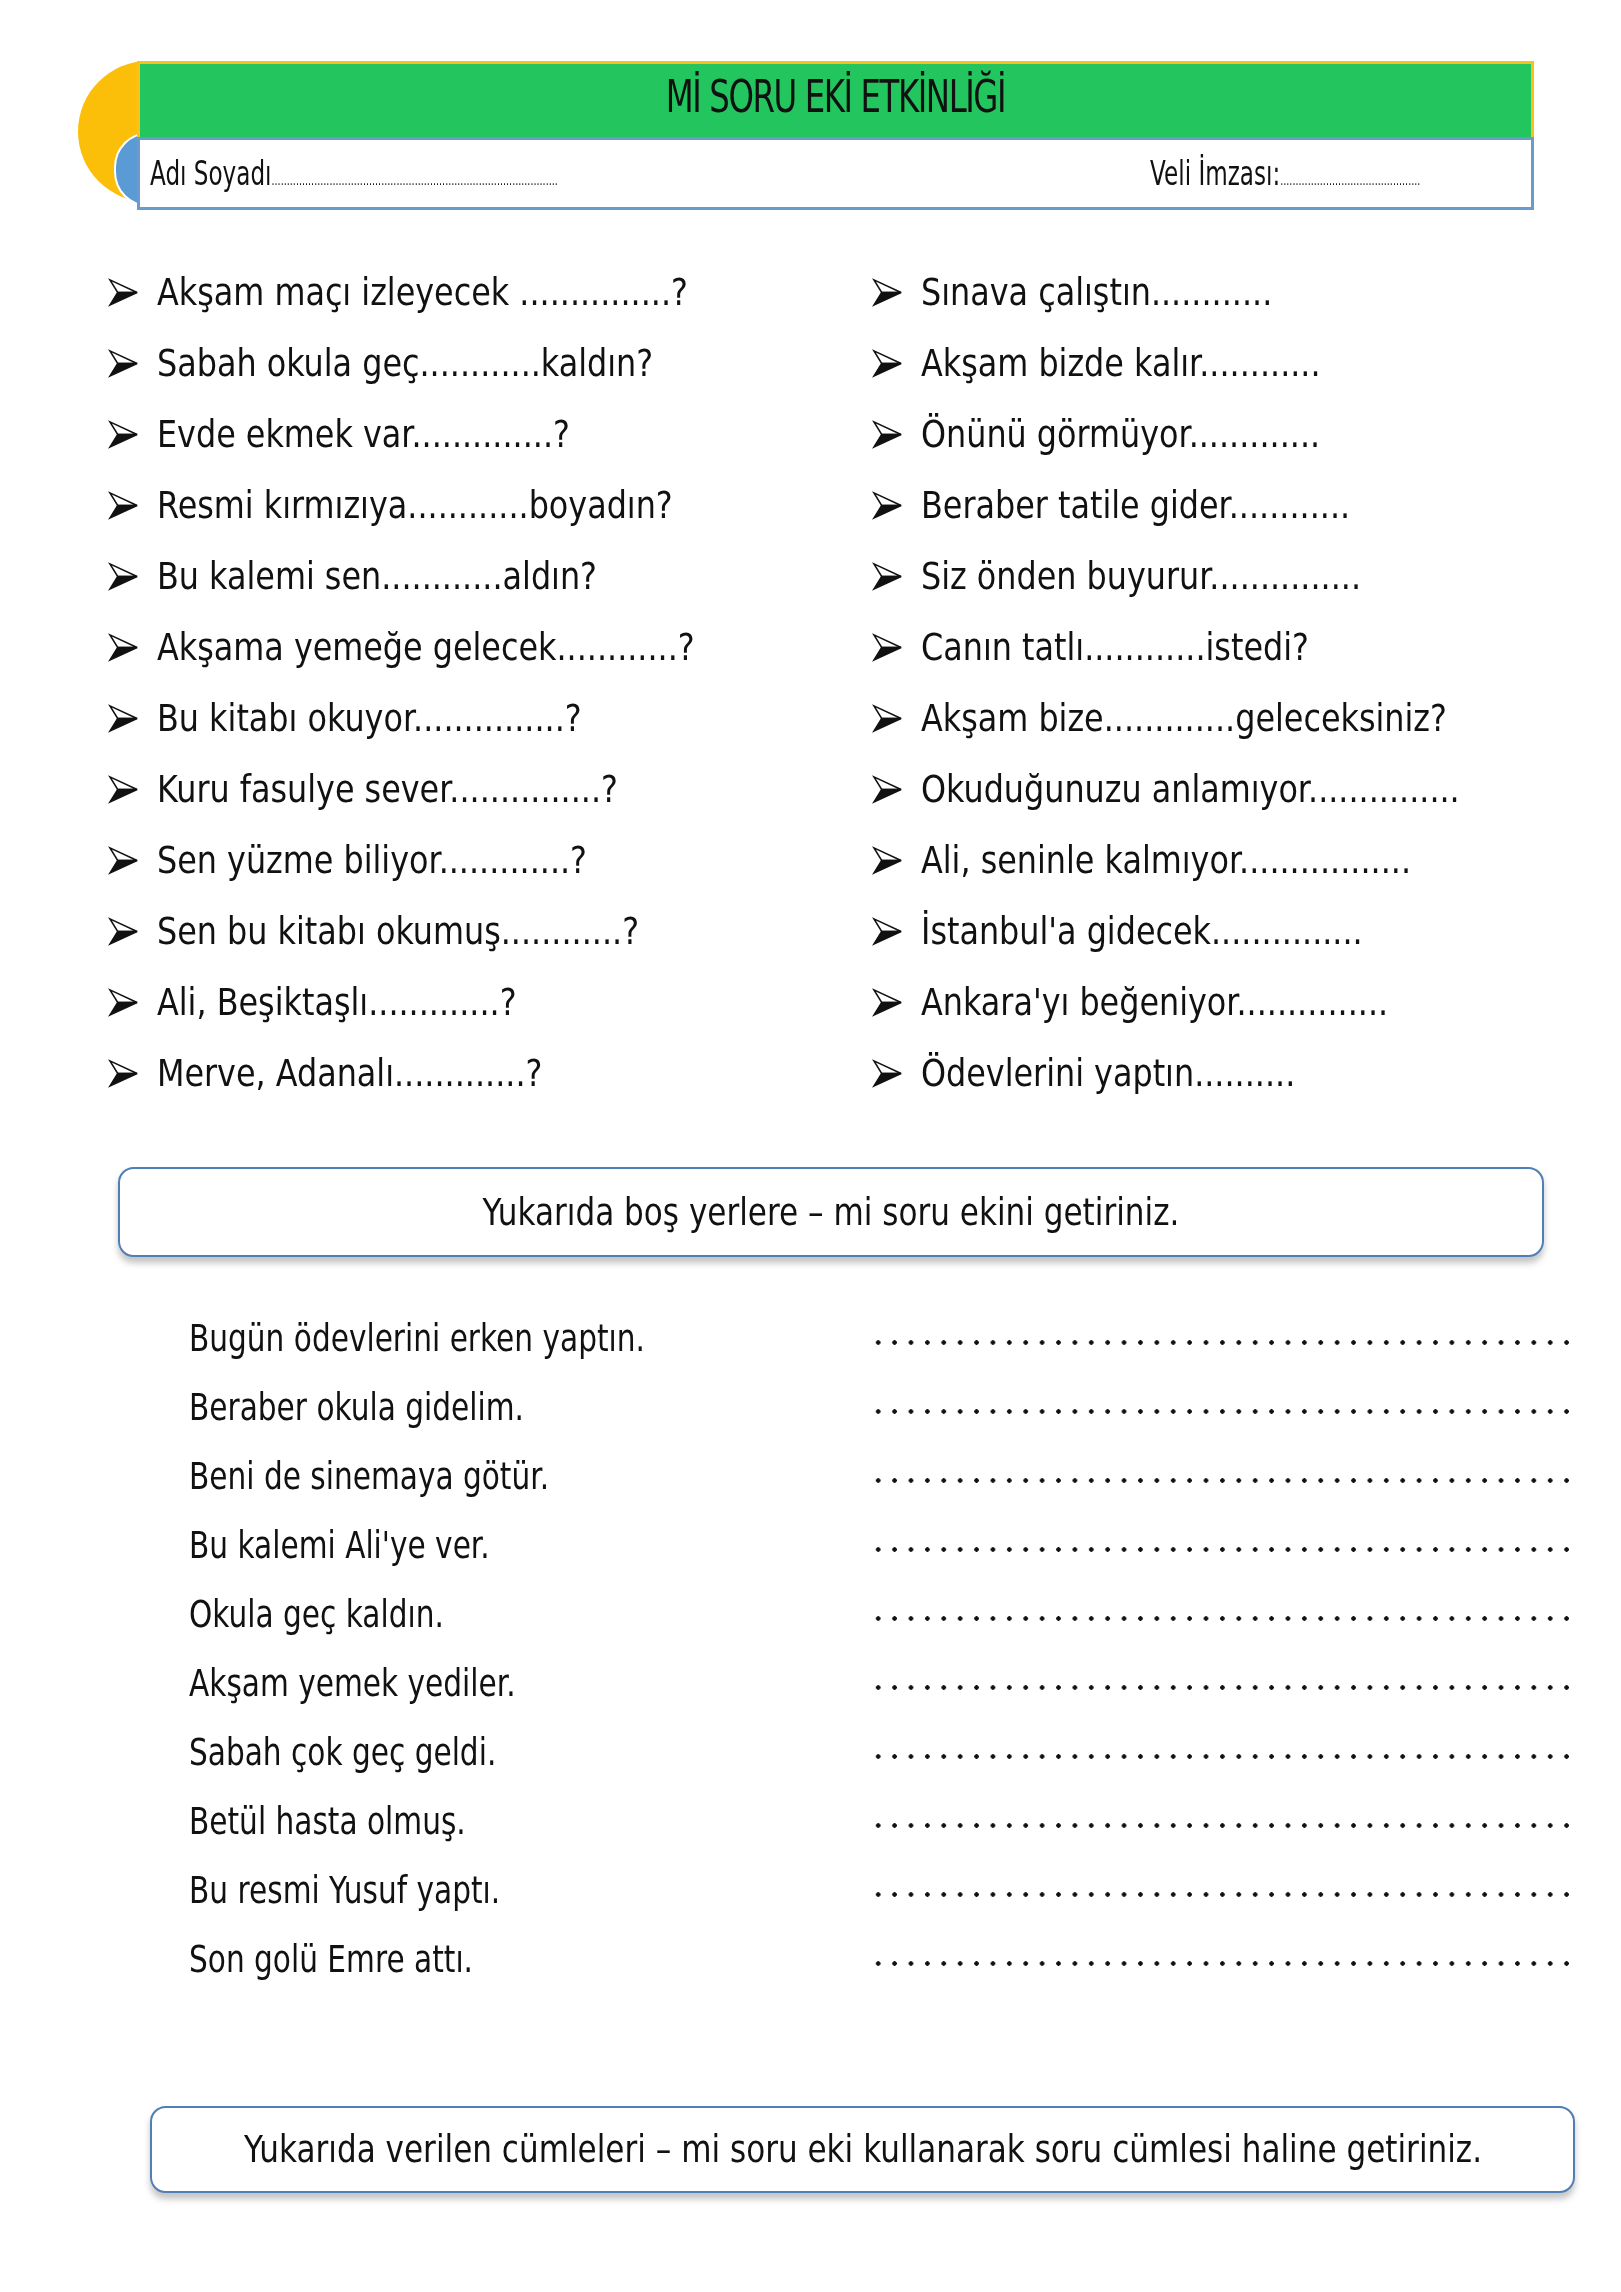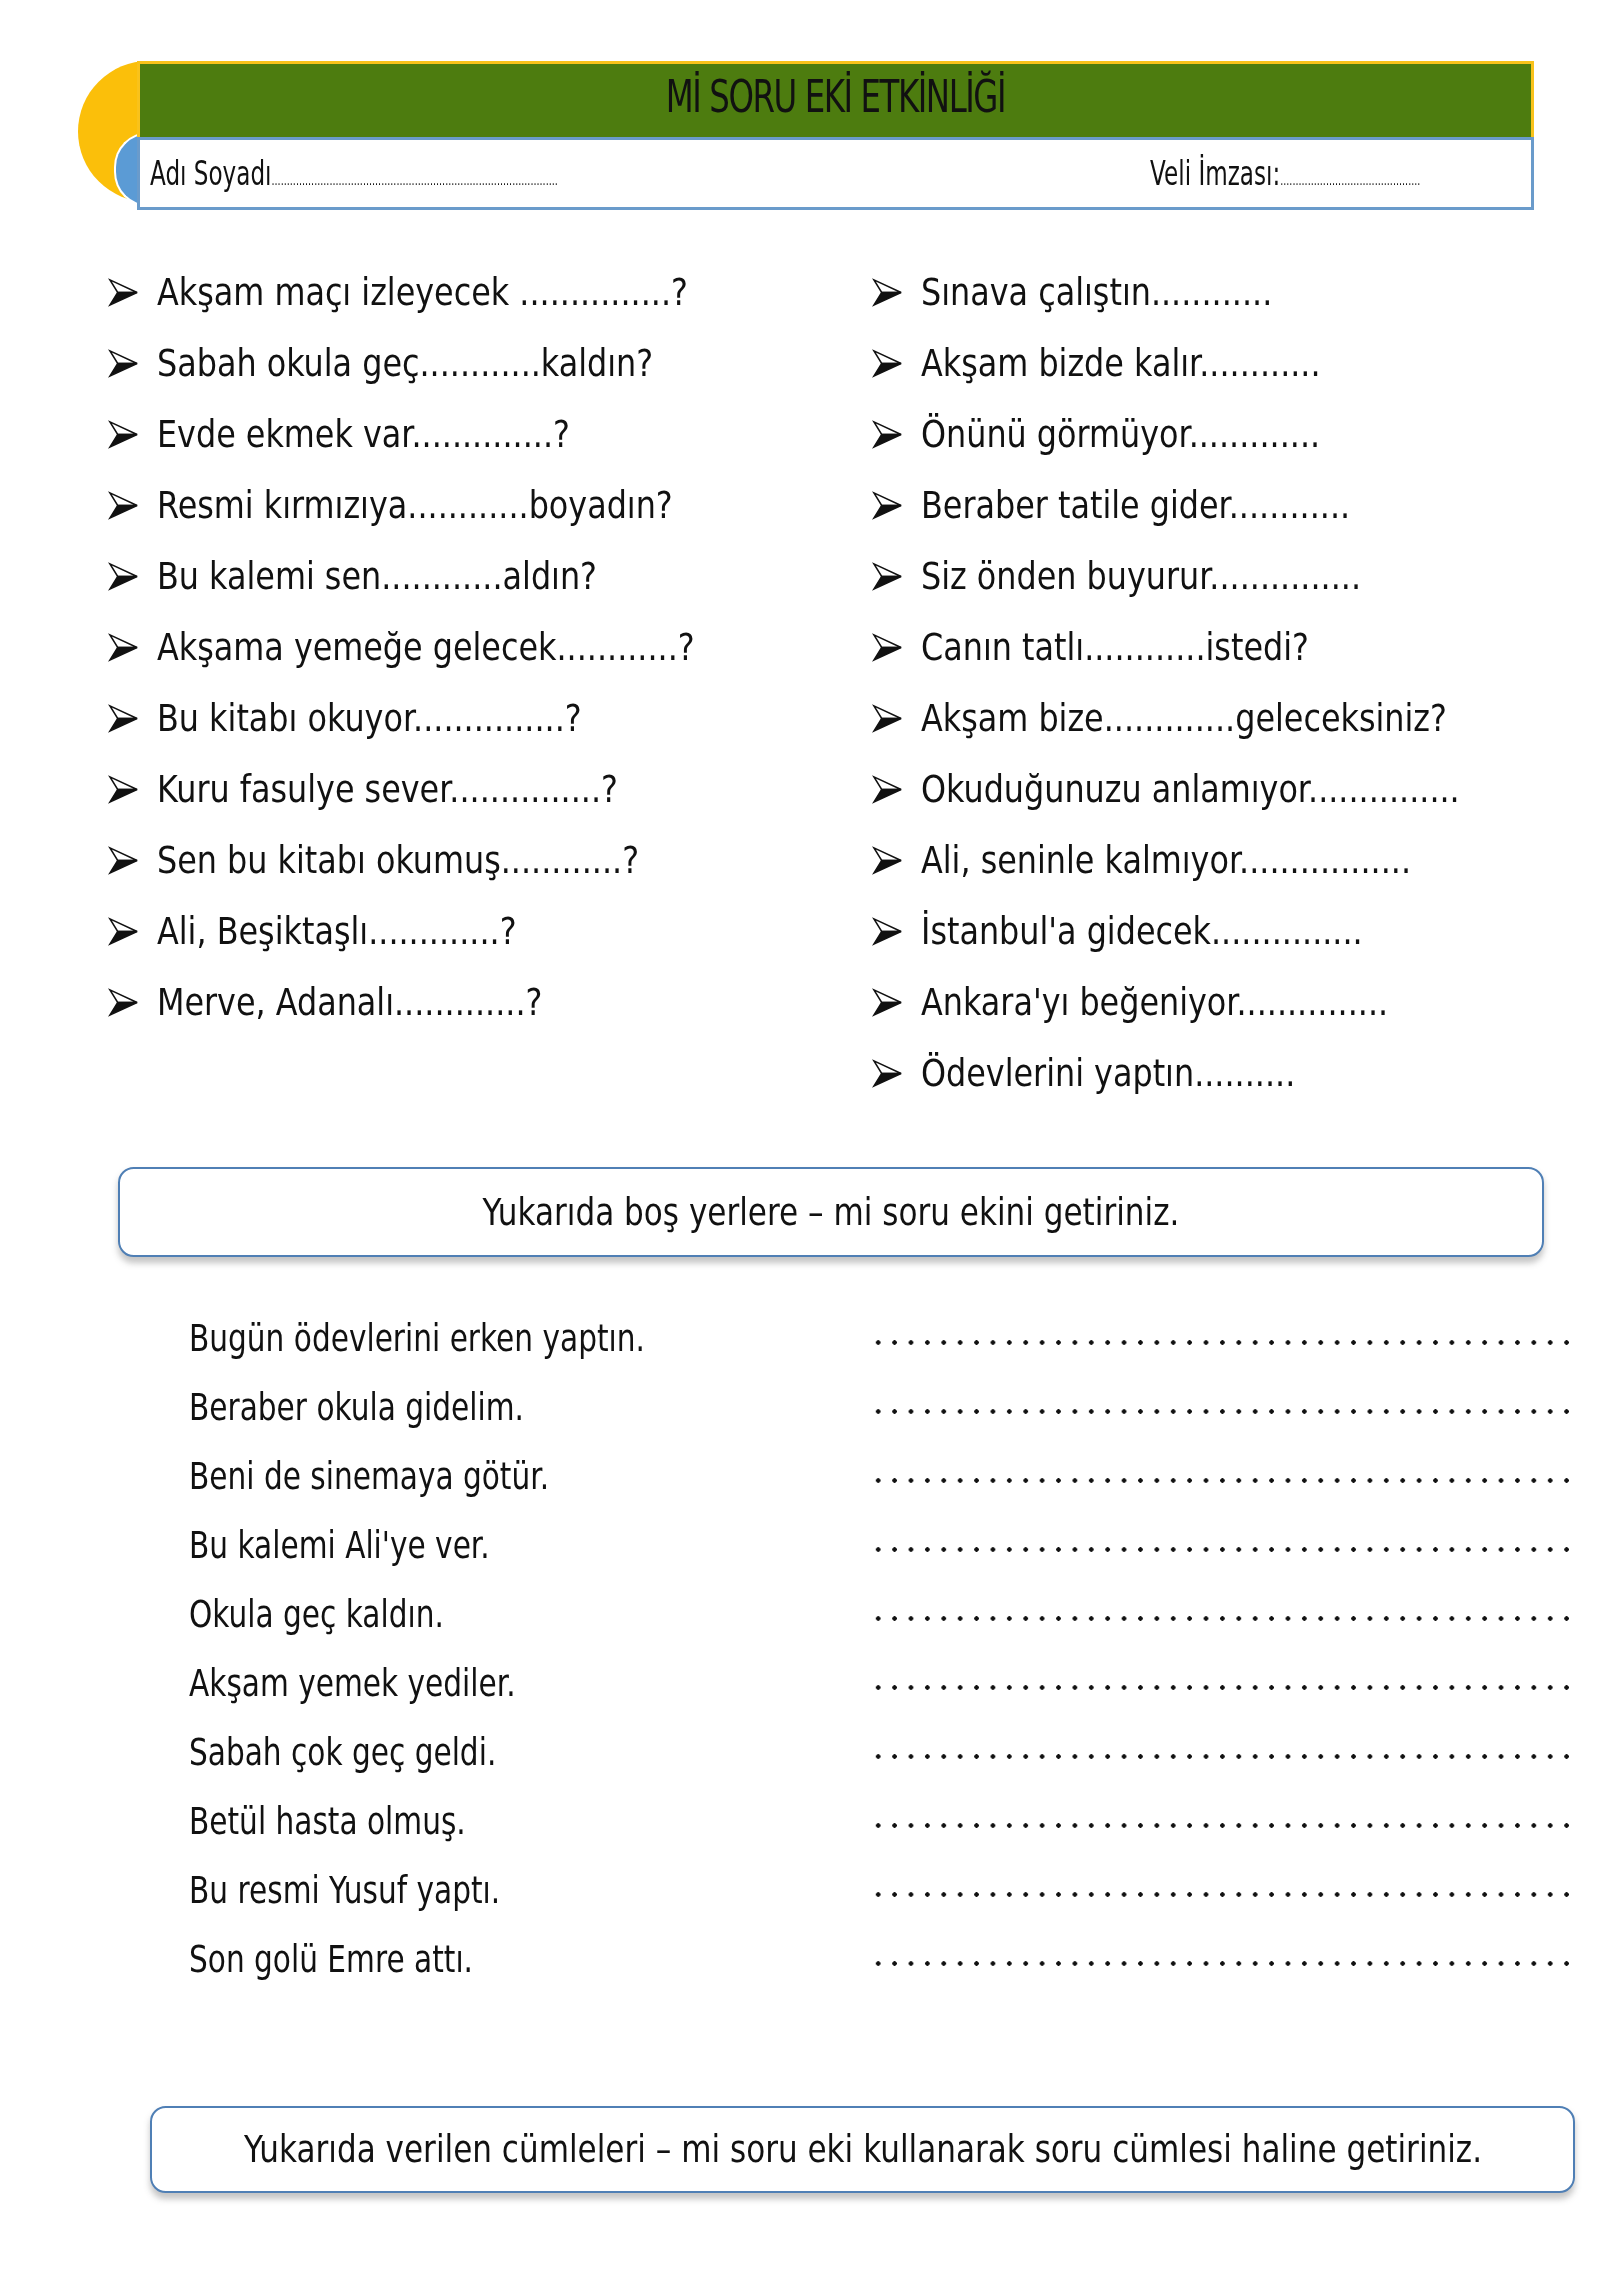--- a/index.html
+++ b/index.html
@@ -14,21 +14,21 @@
     position: absolute; left: 78px; top: 61px; width: 118px; height: 141px;
     background: #fbbf0a; border-radius: 71px 0 0 71px;
   }
   .half-blue {
     position: absolute; left: 114px; top: 132px; width: 59px; height: 71px;
     background: #5b9bd5; border-radius: 35px 0 0 35px;
     border: 2.9px solid #ffffff; border-right: none;
   }
   .header-title-box {
     position: absolute; left: 137px; top: 61px; width: 1397px; height: 76px;
-    border: 3.9px solid #f9c21b; border-bottom: none; background: #4d7c0f;
+    border: 3.9px solid #f9c21b; border-bottom: none; background: #22c55e;
     box-sizing: border-box;
   }
   .header-title {
     position: absolute; left: 0; right: 0; top: 5.9px; text-align: center;
     font-size: 45px; font-weight: normal; letter-spacing: -2px;
     transform: scaleX(0.72); transform-origin: center;
   }
   .header-name-box {
     position: absolute; left: 137px; top: 137px; width: 1397px; height: 73px;
     border: 3.9px solid #6a9bcb; background: #ffffff; box-sizing: border-box; text-align: right;
@@ -154,20 +154,27 @@
       <polygon points="2,3 30,16 10,16" fill="#ffffff" stroke="#111" stroke-width="1.6" stroke-linejoin="miter"></polygon>
       <polygon points="10,16 30,16 2,29" fill="#111" stroke="#111" stroke-width="1.6"></polygon>
     </svg>
     <span class="item-text">Kuru fasulye sever...............?</span>
   </div>
     <div class="list-item">
     <svg class="arrow-icon" viewBox="0 0 32 32">
       <polygon points="2,3 30,16 10,16" fill="#ffffff" stroke="#111" stroke-width="1.6" stroke-linejoin="miter"></polygon>
       <polygon points="10,16 30,16 2,29" fill="#111" stroke="#111" stroke-width="1.6"></polygon>
     </svg>
+    <span class="item-text">Sen yüzme biliyor.............?</span>
+  </div>
+    <div class="list-item">
+    <svg class="arrow-icon" viewBox="0 0 32 32">
+      <polygon points="2,3 30,16 10,16" fill="#ffffff" stroke="#111" stroke-width="1.6" stroke-linejoin="miter"></polygon>
+      <polygon points="10,16 30,16 2,29" fill="#111" stroke="#111" stroke-width="1.6"></polygon>
+    </svg>
     <span class="item-text">Sen bu kitabı okumuş............?</span>
   </div>
     <div class="list-item">
     <svg class="arrow-icon" viewBox="0 0 32 32">
       <polygon points="2,3 30,16 10,16" fill="#ffffff" stroke="#111" stroke-width="1.6" stroke-linejoin="miter"></polygon>
       <polygon points="10,16 30,16 2,29" fill="#111" stroke="#111" stroke-width="1.6"></polygon>
     </svg>
     <span class="item-text">Ali, Beşiktaşlı.............?</span>
   </div>
     <div class="list-item">

